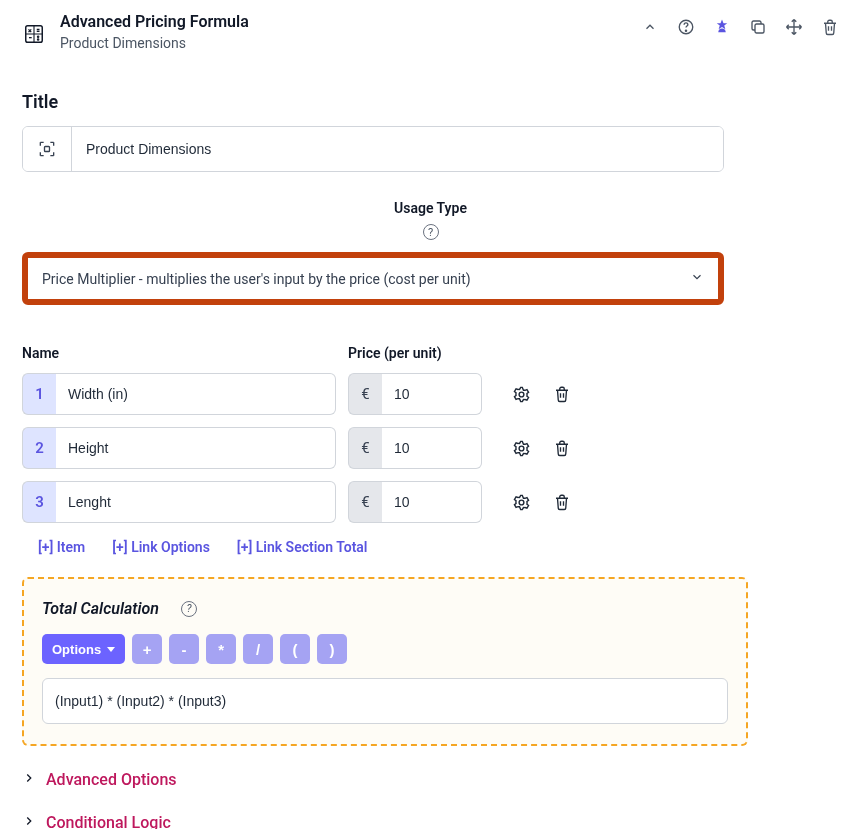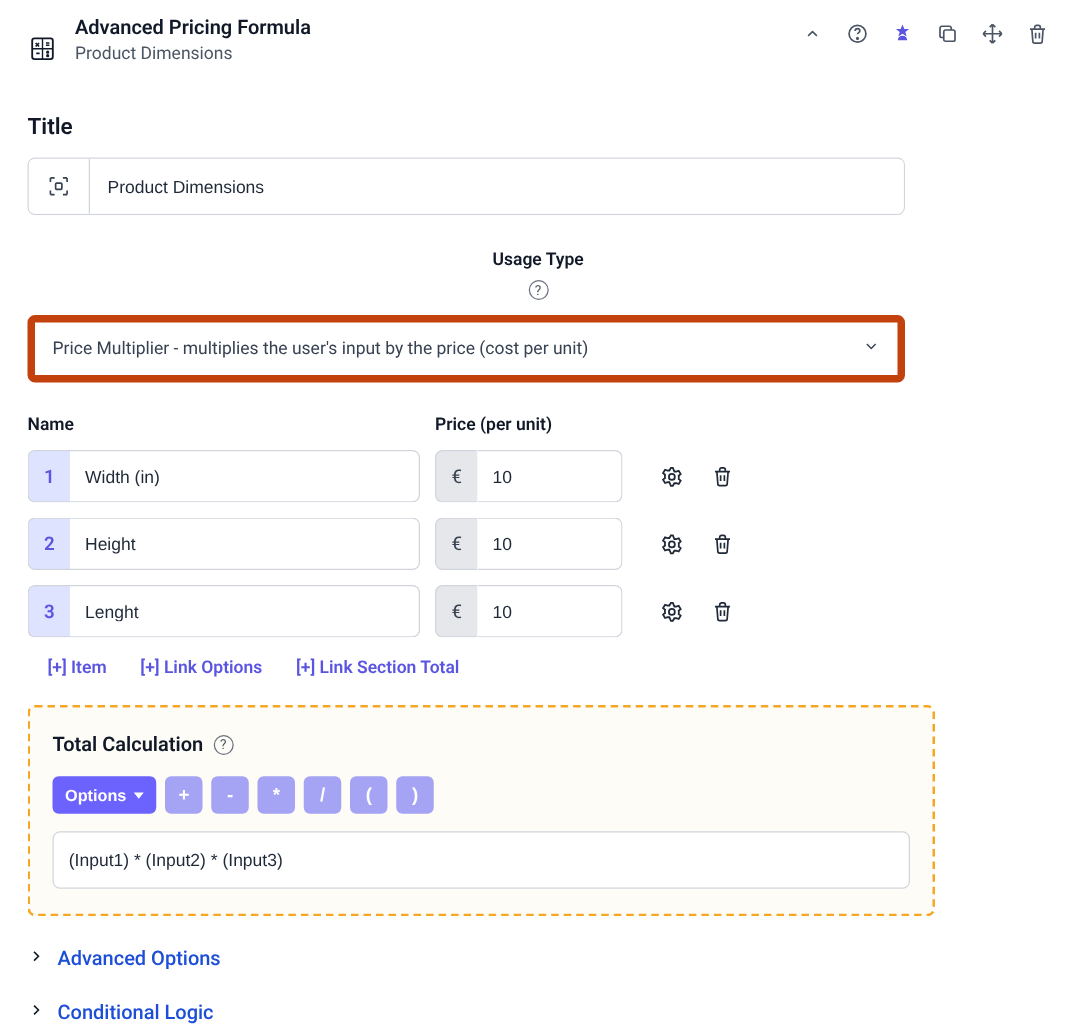--- a/index.html
+++ b/index.html
@@ -11,21 +11,21 @@
   }
   .page { width: 857px; padding: 8px 18px 30px 22px; }
 
   
   .header-row {
     display: flex;
     align-items: flex-start;
     justify-content: space-between;
     padding: 4px 0 4px 0;
   }
-  .header-left { display: flex; align-items: flex-end; gap: 14px; }
+  .header-left { display: flex; align-items: center; gap: 14px; }
   .formula-icon {
     width: 24px; height: 24px; margin-top: 4px;
     display:flex; align-items:center; justify-content:center;
     color:#111827;
   }
   .header-title { font-size: 16px; font-weight: 600; color: #111827; }
   .header-sub { font-size: 14px; color: #4b5563; margin-top: 4px; }
   .header-icons { display: flex; align-items: center; gap: 18px; padding-top: 6px; }
   .hdr-icon {
     width: 18px; height: 18px; color: #4b5563; cursor: pointer;
@@ -51,54 +51,54 @@
     font-size:11px; color:#4b5563; line-height:1; cursor:default;
   }
   .select-wrap {
     width:702px; border:6px solid #c2410c; border-radius:6px;
     padding: 12px 14px; display:flex; align-items:center; justify-content:space-between;
     color:#374151; cursor:pointer; background:#fff;
   }
   .chev-down { color:#374151; }
 
   
-  .items-sec { margin-top: 26px; }
+  .items-sec { margin-top: 40px; }
   .items-headers { display:flex; align-items:center; }
   .hdr-name { width: 326px; font-weight:600; color:#111827; }
   .hdr-price { width: 150px; font-weight:600; color:#111827; }
 
   .item-row { display:flex; align-items:stretch; margin-top:12px; gap: 12px; }
   .item-row:first-of-type { margin-top:12px; }
   .idx-box { width:34px; display:flex; align-items:center; justify-content:center; background:#dee4ff; color:#5b55e0; font-weight:600; font-size:15px; border-top-left-radius:6px; border-bottom-left-radius:6px; border:1px solid #d1d5db; border-right:none; }
   .name-input {
     width: 280px; border:1px solid #d1d5db; border-left:none; border-top-right-radius:6px; border-bottom-right-radius:6px;
     padding: 12px 12px; font-size:14px; color:#1f2937; outline:none; background:#fff;
   }
   .name-group { display:flex; }
 
   .price-group { display:flex; }
   .cur-box { width:34px; display:flex; align-items:center; justify-content:center; background:#e5e7eb; color:#374151; border:1px solid #d1d5db; border-right:none; border-top-left-radius:6px; border-bottom-left-radius:6px; font-size:15px; }
   .price-input {
-    width: 116px; border:1px solid #d1d5db; border-left:none; border-top-right-radius:6px; border-bottom-right-radius:6px;
+    width: 100px; border:1px solid #d1d5db; border-left:none; border-top-right-radius:6px; border-bottom-right-radius:6px;
     padding: 12px 12px; font-size:14px; color:#1f2937; outline:none; background:#fff;
   }
   .row-actions { display:flex; align-items:center; gap:22px; padding-left:18px; }
   .row-icon { color:#1f2937; cursor:pointer; display:flex; }
 
   
   .add-links-row { display:flex; gap:27px; margin-top:16px; padding-left:16px; }
   .add-link { color:#5a55e0; font-size:14px; font-weight:600; cursor:pointer; }
 
   
   .calc-box {
     margin-top:22px; border:2px dashed #f5a623; border-radius:6px;
     padding: 20px 18px 20px 18px; background: #fefcf6;
     width: 726px;
   }
-  .calc-title-row { display:flex; align-items:center; gap:8px; margin-bottom:16px; }
+  .calc-title-row { display:flex; align-items:center; gap:22px; margin-bottom:16px;font-style:italic; }
   .calc-title { font-size:16px; font-weight:600; color:#111827; }
 
   .op-toolbar { display:flex; align-items:center; gap:7px; margin-bottom:14px; }
   .op-btn {
     background:#a5a3f3; color:#fff; border:none; border-radius:5px;
     min-width:30px; height:30px; padding:0 10px; font-size:15px; font-weight:600;
     display:inline-flex; align-items:center; justify-content:center; cursor:pointer;
   }
   .op-btn.inputs { background:#6c63ff; font-size:13px; padding: 0 10px; }
   .op-btn.inputs::after { content:""; margin-left:6px; width:0;height:0;border-left:4px solid transparent;border-right:4px solid transparent;border-top:5px solid #fff; }
@@ -111,21 +111,21 @@
   .total-preview {
     margin-top:14px; background:#d9daf6; border-radius:6px; padding: 14px 12px;
     font-size:13px; color:#1f2937;
   }
   .total-preview b { font-weight:700; }
   .tk { color:#5a55e0; }
 
   
   .collapsible { display:flex; align-items:center; gap:10px; margin-top:24px; cursor:pointer; }
   .collapsible .chev { color:#111827; }
-  .collapsible .label { font-size:16px; font-weight:500; color:#1d4ed8;text-align:right; }
+  .collapsible .label { font-size:16px; font-weight:500; color:#be185d;text-align:right; }
 </style>
 </head>
 <body>
 
 <div class="page">
 
   <div class="header-row">
     <div class="header-left">
       <div class="formula-icon">
         <svg width="22" height="22" viewBox="0 0 24 24" fill="none" stroke="currentColor" stroke-width="1.6">

